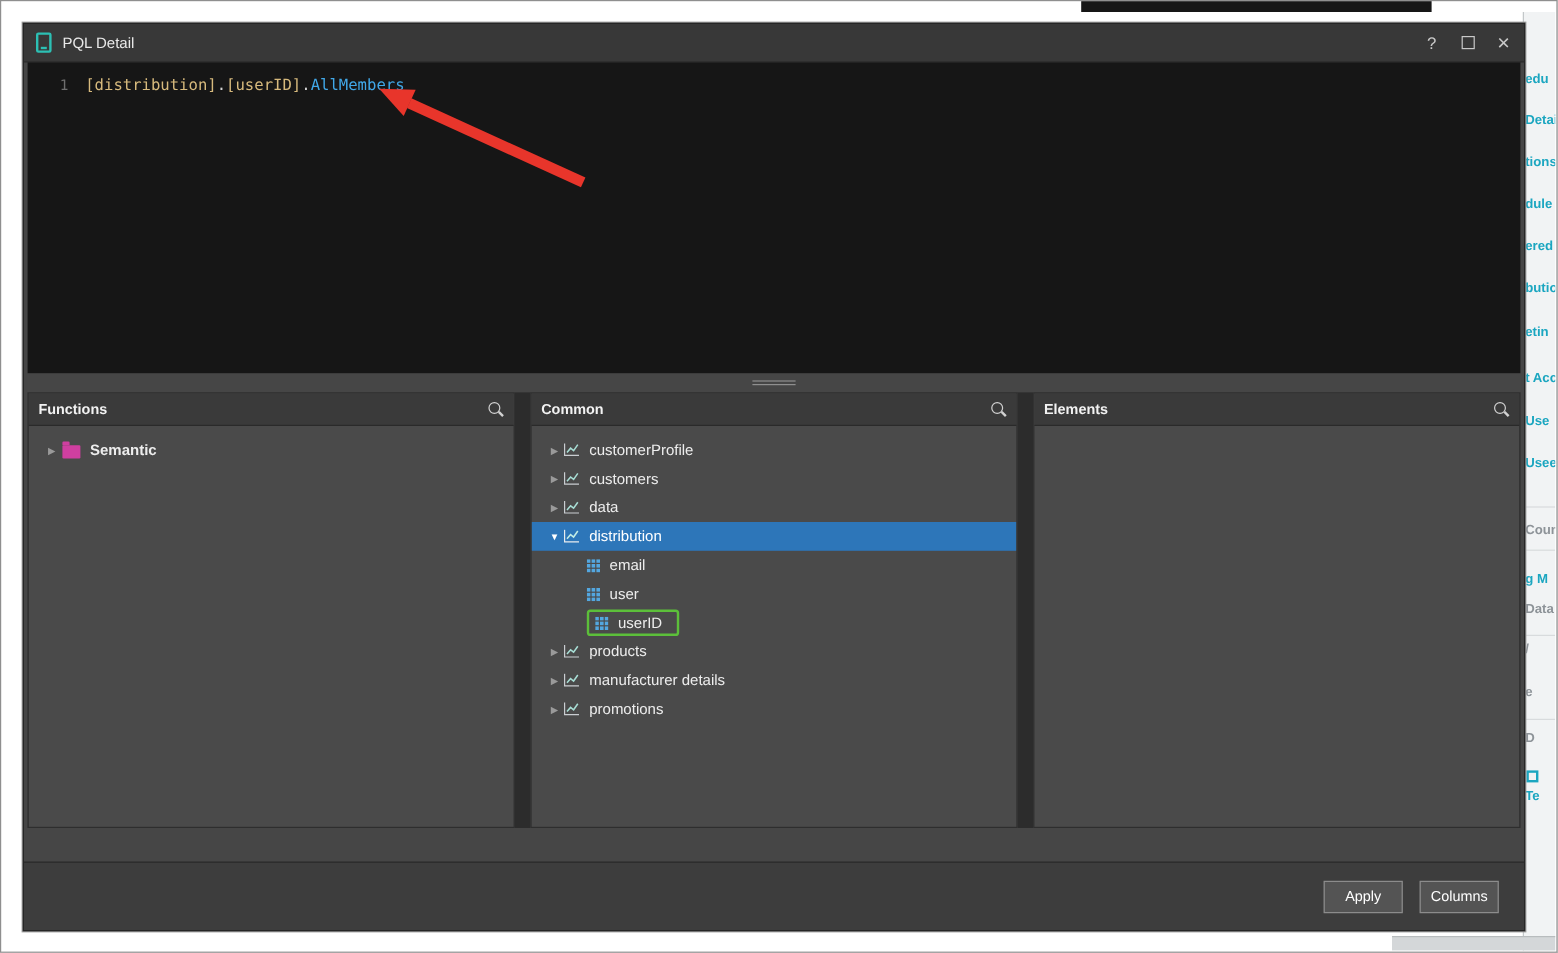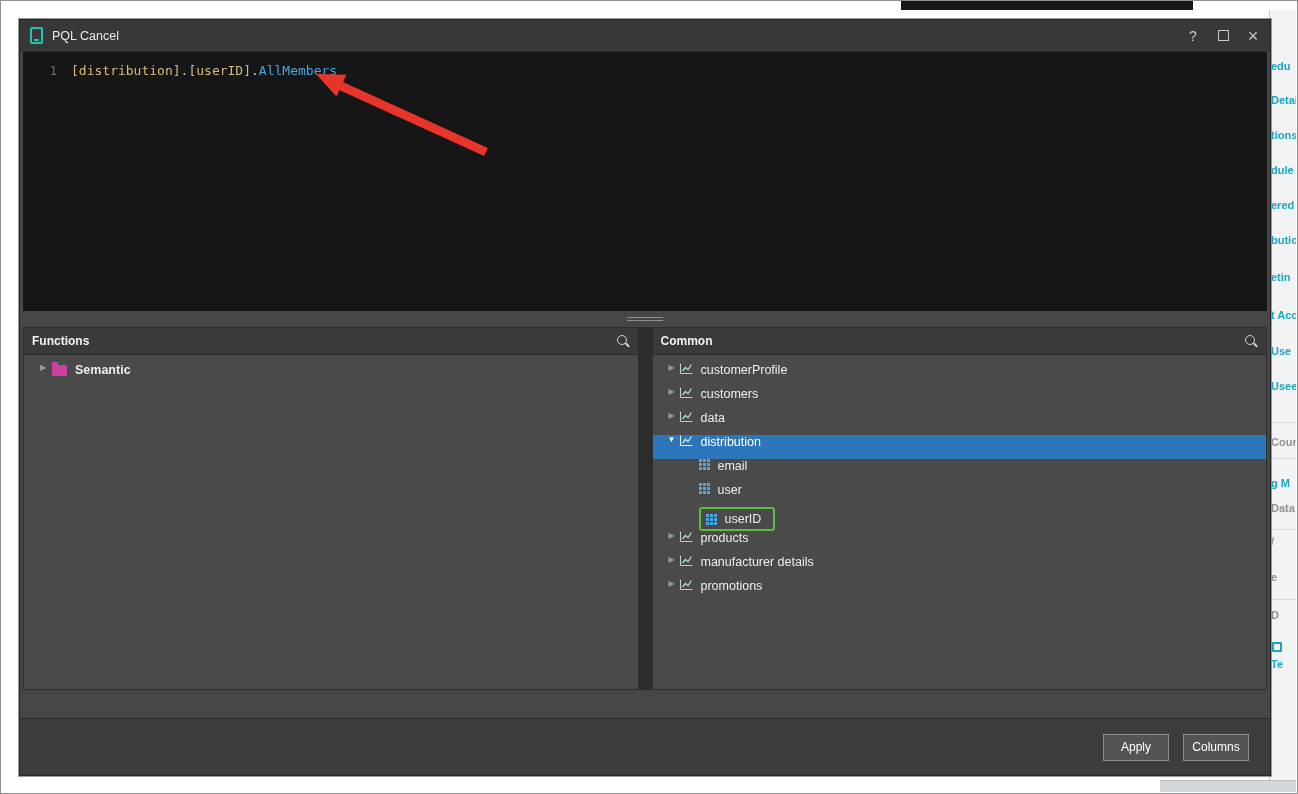--- a/index.html
+++ b/index.html
@@ -47,21 +47,21 @@
   
   .panels { flex:1; margin:0 3px; display:flex; gap:13px; background:#2c2c2c; min-height:0; }
   .panel { background:#4a4a4a; flex:1; display:flex; flex-direction:column; min-width:0; border:1px solid #2e2e2e; }
   .panel-hdr { height:27px; flex:none; background:#3a3a3a; border-bottom:1px solid #2a2a2a; display:flex; align-items:center; padding:0 8px; }
   .panel-title { color:#f2f2f2; font-size:12px; font-weight:bold; flex:1; }
   .search { width:14px; height:14px; position:relative; flex:none; cursor:pointer; }
   .search::before { content:''; position:absolute; left:1px; top:1px; width:8px; height:8px; border:1.6px solid #d2d2d2; border-radius:50%; }
   .search::after { content:''; position:absolute; width:5px; height:1.8px; background:#d2d2d2; transform:rotate(45deg); left:9px; top:10px; }
   .panel-body { flex:1; overflow:hidden; padding-top:8px; }
 
-  .trow { height:24px; display:flex; padding-left:12px; color:#ededed; font-size:12.5px; cursor:pointer; }
+  .trow { height:24px; display:flex; align-items:center; padding-left:12px; color:#ededed; font-size:12.5px; cursor:pointer; }
   .trow .lbl { margin-left:2px; white-space:nowrap; }
   .bold { font-weight:bold; }
   .tri { width:14px; flex:none; display:inline-flex; justify-content:center; }
   .tri::before { content:'\25B6'; font-size:8px; color:#9a9a9a; }
   .tri.open::before { content:'\25BC'; color:#ffffff; }
   .folder { width:15px; height:11px; border-radius:1px; position:relative; margin:2px 6px 0 2px; flex:none; }
   .folder::before { content:''; position:absolute; top:-3px; left:0; width:6px; height:3px; border-radius:1px 1px 0 0; background:inherit; }
   .folder.semantic { background:#cf3fa0; }
   .folder.common { background:#1fb09c; }
   .hicon { margin:0 6px 0 0; flex:none; }
@@ -103,21 +103,21 @@
     <span class="strip-line" style="top:519px"></span>
     <span class="strip-line" style="top:589px"></span>
     <span class="teal-box"></span>
   </div>
   <div class="bg-bottombar"></div>
 
   <div class="dialog">
 
     <div class="titlebar">
       <span class="pqlicon"></span>
-      <span class="title-text">PQL Cancel</span>
+      <span class="title-text">PQL Detail</span>
       <span class="title-sp"></span>
       <span class="tb-ctrl">?</span>
       <span class="tb-ctrl">
           <span class="maxbox"></span>
         </span>
       <span class="tb-ctrl tb-close">×</span>
     </div>
 
     <div class="editor">
       <div class="code-line">
@@ -272,20 +272,27 @@
             <svg class="hicon" width="14" height="12" viewBox="0 0 14 12">
                 <path d="M1.5 0.5 V10.5 H13.5" stroke="#c9cdd1" fill="none"></path>
                 <polyline points="3.5,8 6.5,4.5 9,6.5 12.5,1.5" stroke="#a7ddd4" fill="none" stroke-width="1.3"></polyline>
               </svg>
             <span class="lbl">promotions</span>
           </div>
 
         </div>
       </section>
 
+      <section class="panel">
+        <div class="panel-hdr">
+          <span class="panel-title">Elements</span>
+          <span class="search"></span>
+        </div>
+        <div class="panel-body"></div>
+      </section>
 
     </div>
 
     <div class="footer">
       <button class="btn">Apply</button>
       <button class="btn">Columns</button>
     </div>
 
   </div>
 </div>

